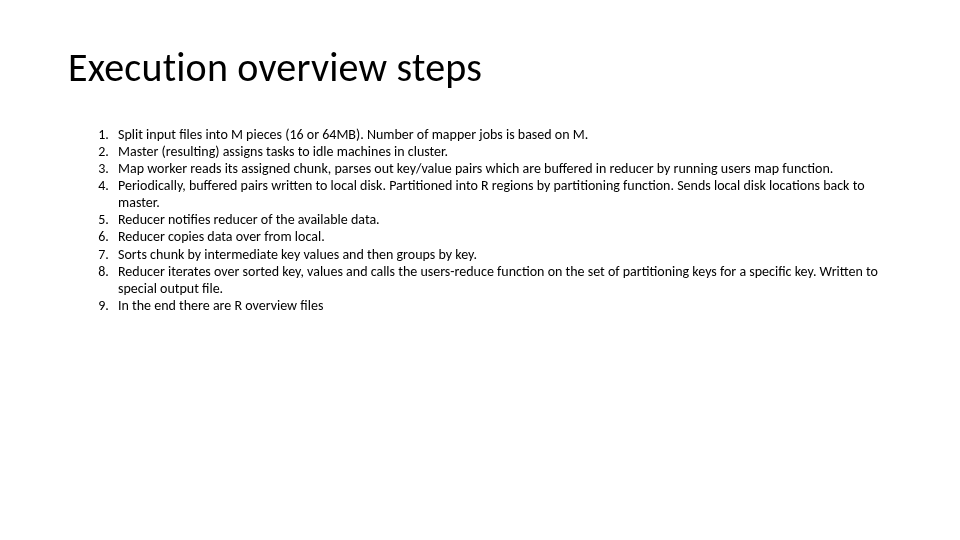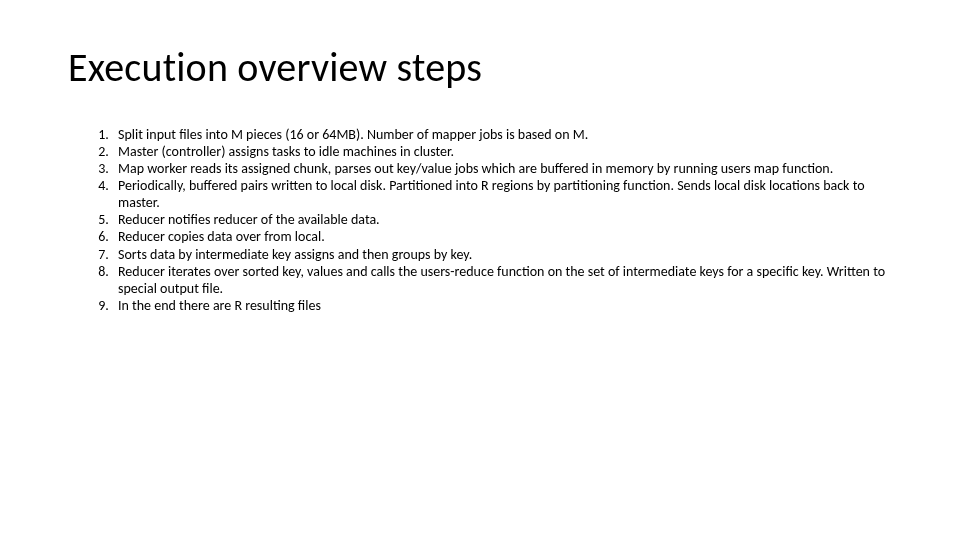--- a/index.html
+++ b/index.html
@@ -37,22 +37,22 @@
     margin: 0;
   }
 </style>
 </head>
 <body>
 
 <div class="slide">
   <h1 class="title">Execution overview steps</h1>
   <ol class="steps">
     <li>Split input files into M pieces (16 or 64MB).  Number of mapper jobs is based on M.</li>
-    <li>Master (controller) assigns tasks to idle machines in cluster.</li>
-    <li>Map worker reads its assigned chunk, parses out key/value jobs which are buffered in memory by running users map function.</li>
+    <li>Master (resulting) assigns tasks to idle machines in cluster.</li>
+    <li>Map worker reads its assigned chunk, parses out key/value pairs which are buffered in reducer by running users map function.</li>
     <li>Periodically, buffered pairs written to local disk. Partitioned into R regions by partitioning function.  Sends local disk locations back to master.</li>
     <li>Reducer notifies reducer of the available data.</li>
     <li>Reducer copies data over from local.</li>
-    <li>Sorts data by intermediate key assigns and then groups by key.</li>
-    <li>Reducer iterates over sorted key, values and calls the users-reduce function on the set of intermediate keys for a specific key.  Written to special output file.</li>
-    <li>In the end there are R resulting files</li>
+    <li>Sorts chunk by intermediate key values and then groups by key.</li>
+    <li>Reducer iterates over sorted key, values and calls the users-reduce function on the set of partitioning keys for a specific key.  Written to special output file.</li>
+    <li>In the end there are R overview files</li>
   </ol>
 </div>
 
 </body></html>

